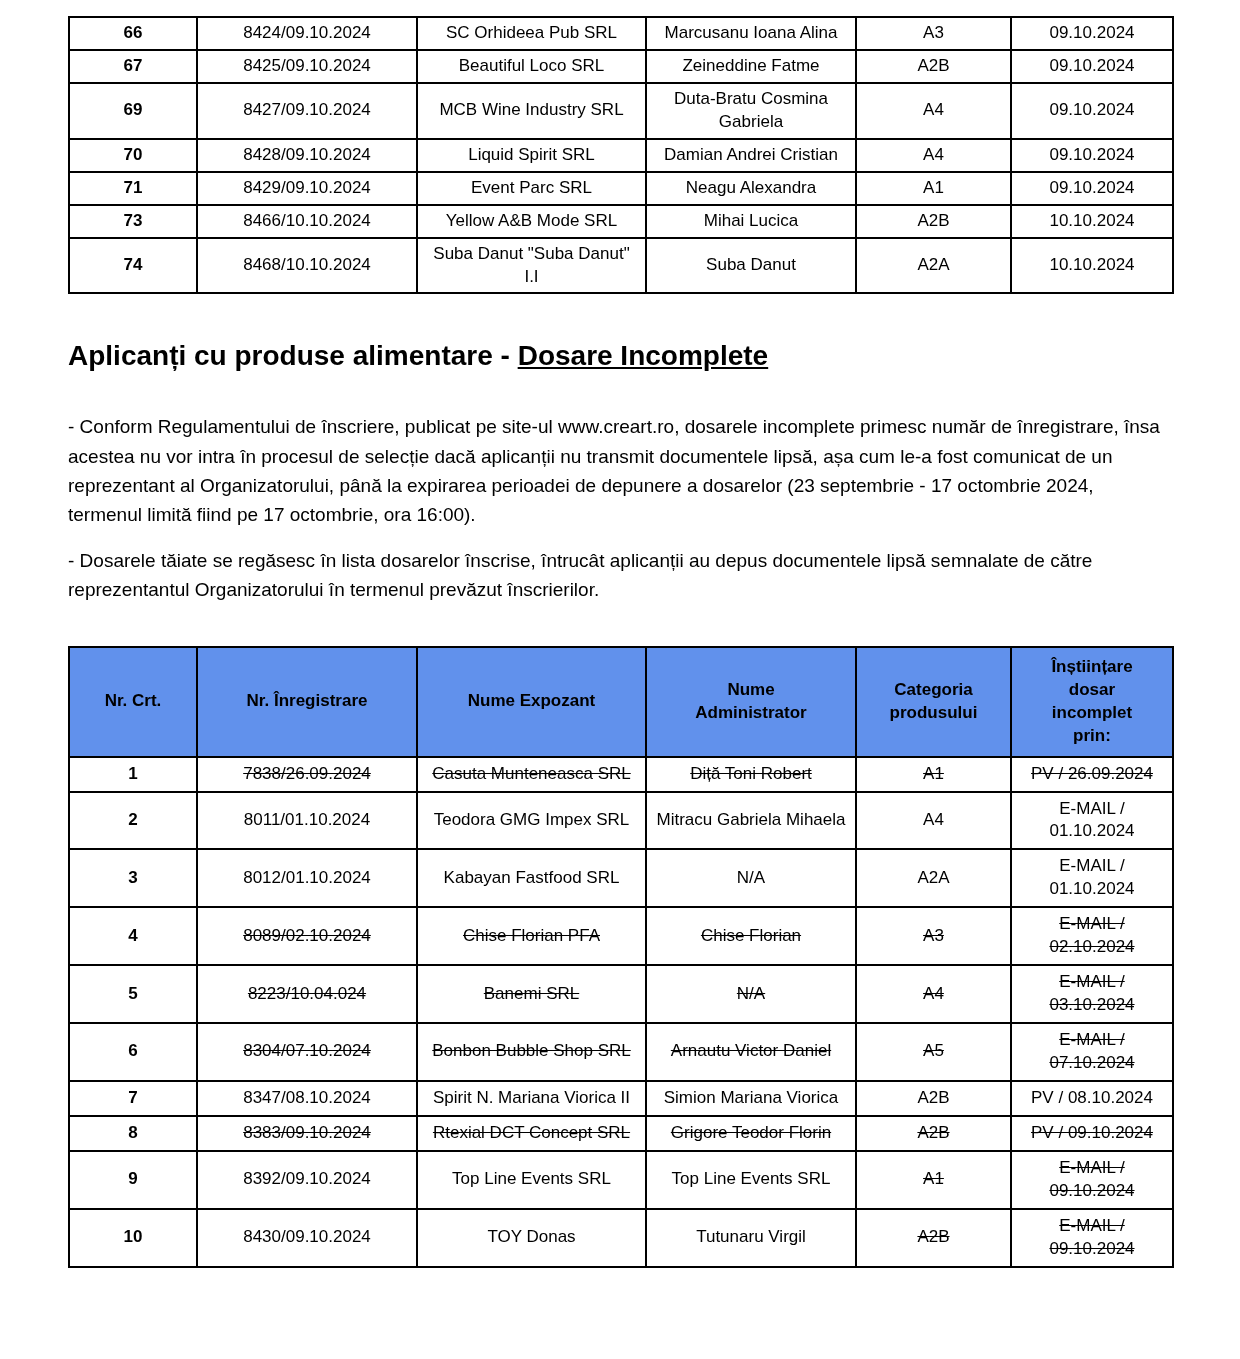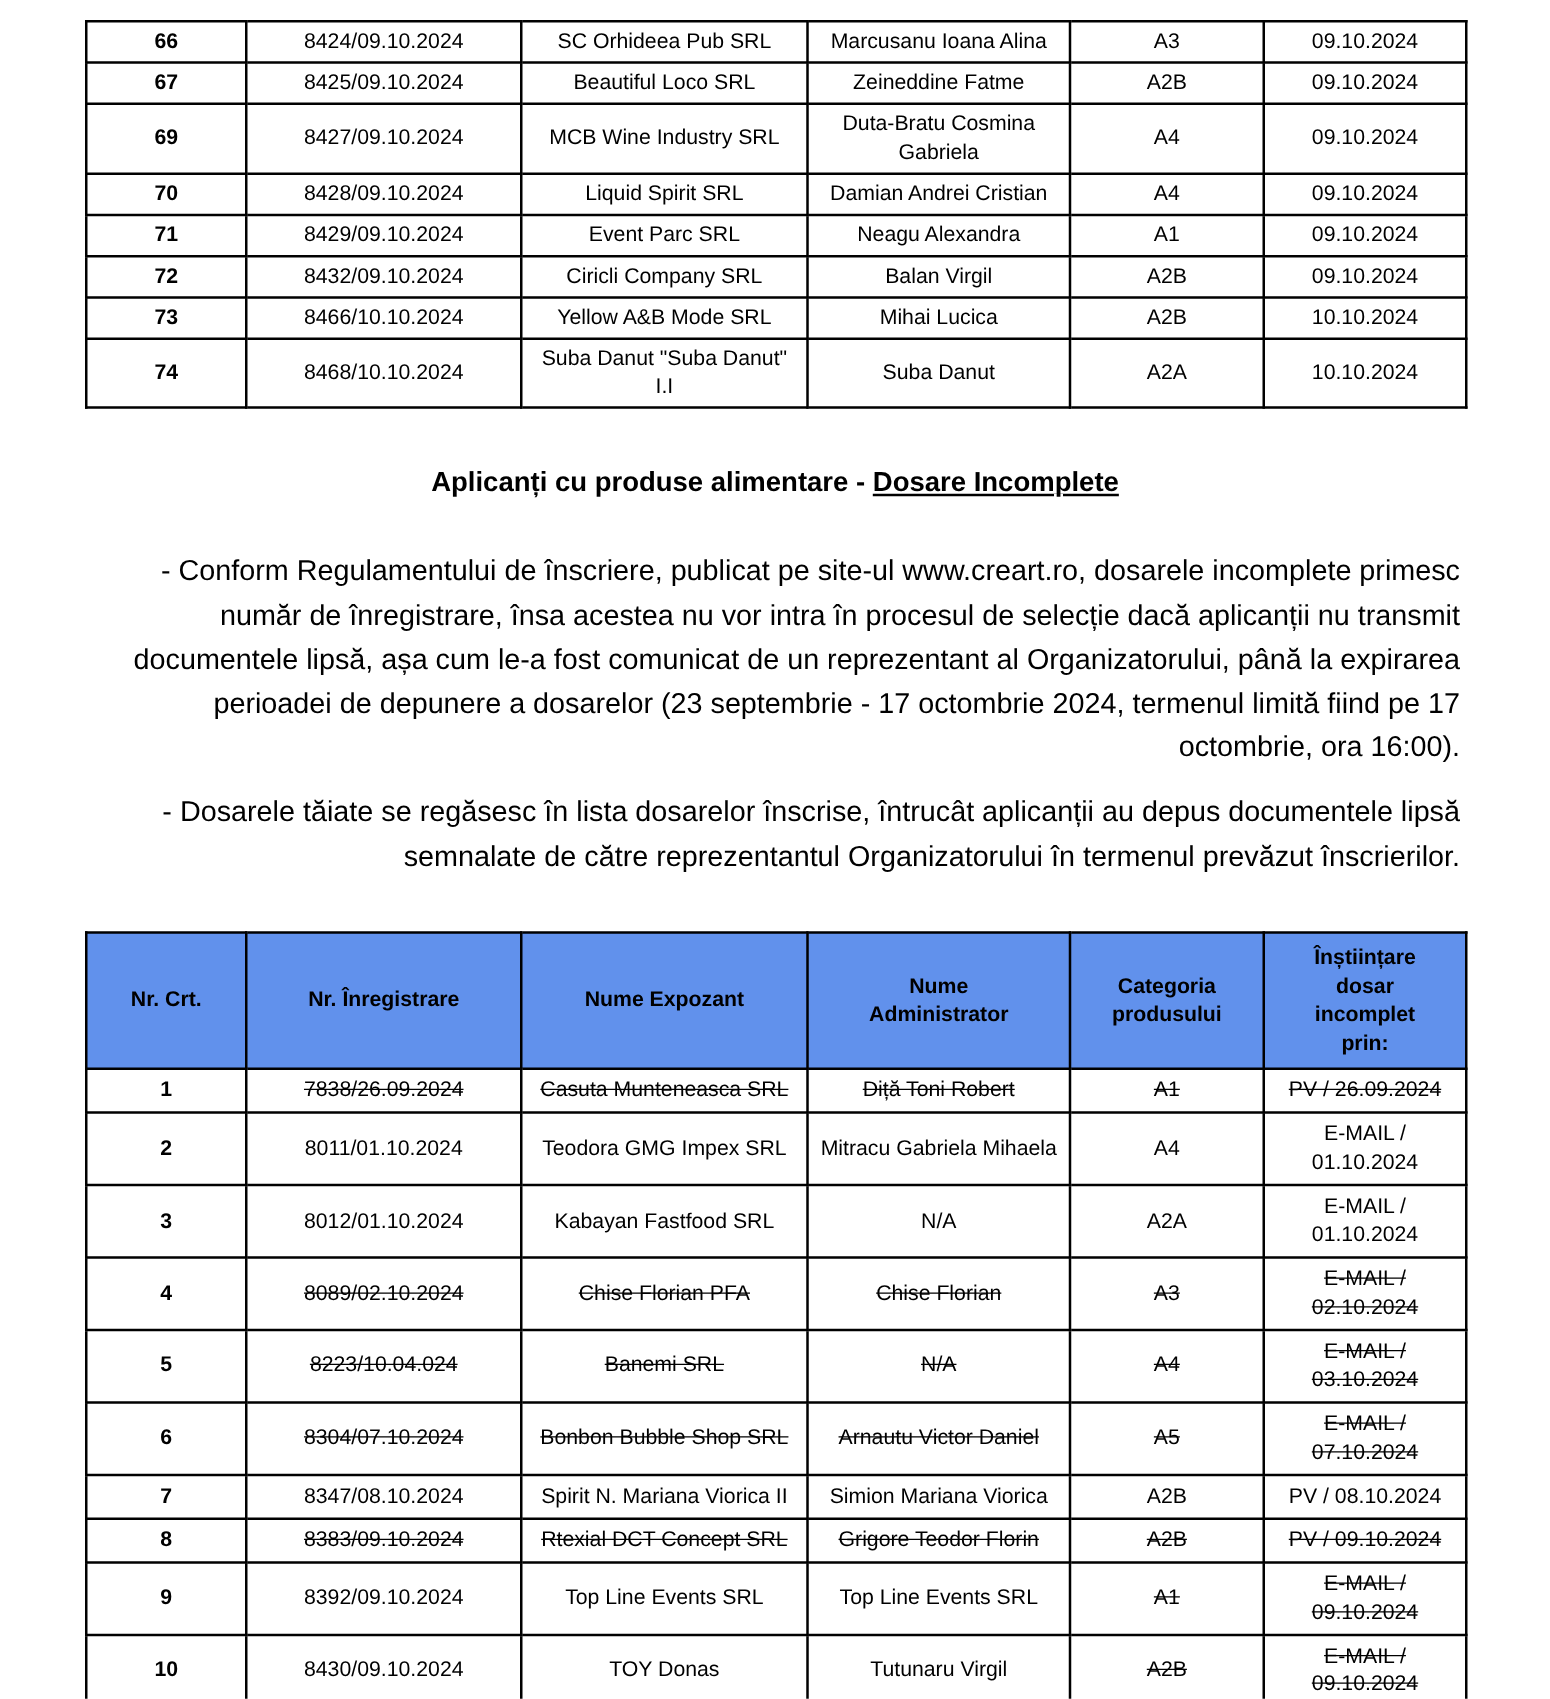--- a/index.html
+++ b/index.html
@@ -39,33 +39,32 @@
     padding: 5px 6px;
   }
   td.nr {
     font-weight: bold;
   }
   .struck {
     text-decoration: line-through;
   }
   .heading {
     margin: 46px 0 40px 0;
-    text-align: center;
-    font-size: 22px;
+    text-align: left;
+    font-size: 28px;
     font-weight: bold;
   }
   .heading .underline {
     text-decoration: underline;
   }
   .para {
-    font-size: 23px;
+    font-size: 19px;
     line-height: 1.53;
     margin: 17px 0;
     width: 1100px;
-    text-align: right;
   }
   table.inc-table {
     margin-top: 42px;
   }
   table.inc-table th {
     background: var(--header-bg, #6191ec);
     font-weight: bold;
     white-space: pre-line;
     padding: 8px 22px;
   }
@@ -116,28 +115,20 @@
           <td>Damian Andrei Cristian</td>
           <td>A4</td>
           <td>09.10.2024</td>
         </tr>
         <tr>
           <td class="nr">71</td>
           <td>8429/09.10.2024</td>
           <td>Event Parc SRL</td>
           <td>Neagu Alexandra</td>
           <td>A1</td>
-          <td>09.10.2024</td>
-        </tr>
-        <tr>
-          <td class="nr">72</td>
-          <td>8432/09.10.2024</td>
-          <td>Ciricli Company SRL</td>
-          <td>Balan Virgil</td>
-          <td>A2B</td>
           <td>09.10.2024</td>
         </tr>
         <tr>
           <td class="nr">73</td>
           <td>8466/10.10.2024</td>
           <td>Yellow A&amp;B Mode SRL</td>
           <td>Mihai Lucica</td>
           <td>A2B</td>
           <td>10.10.2024</td>
         </tr>

